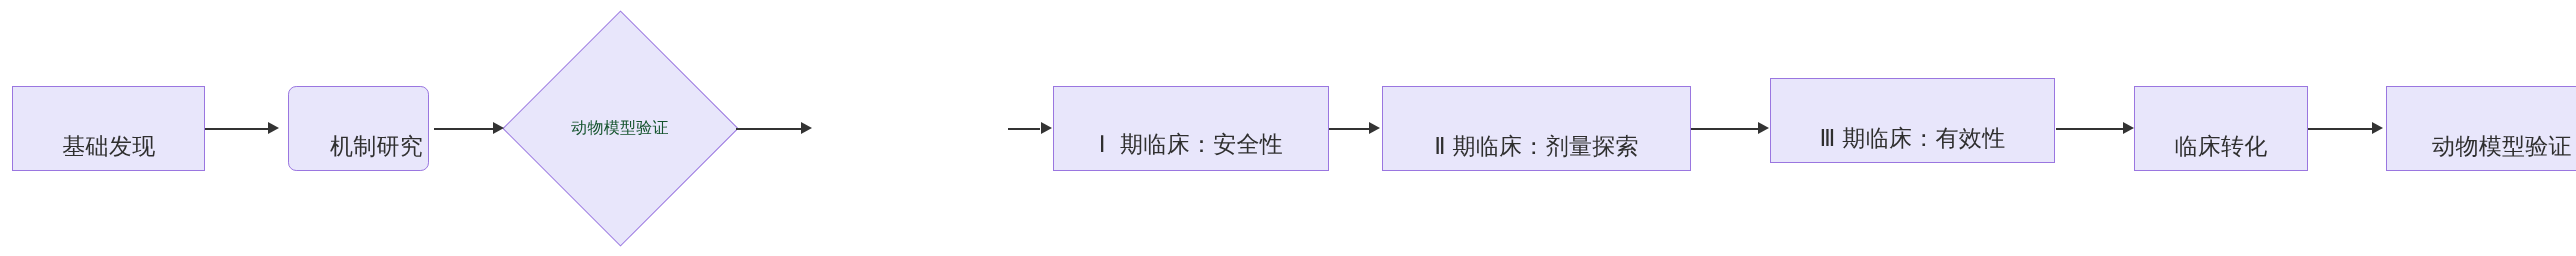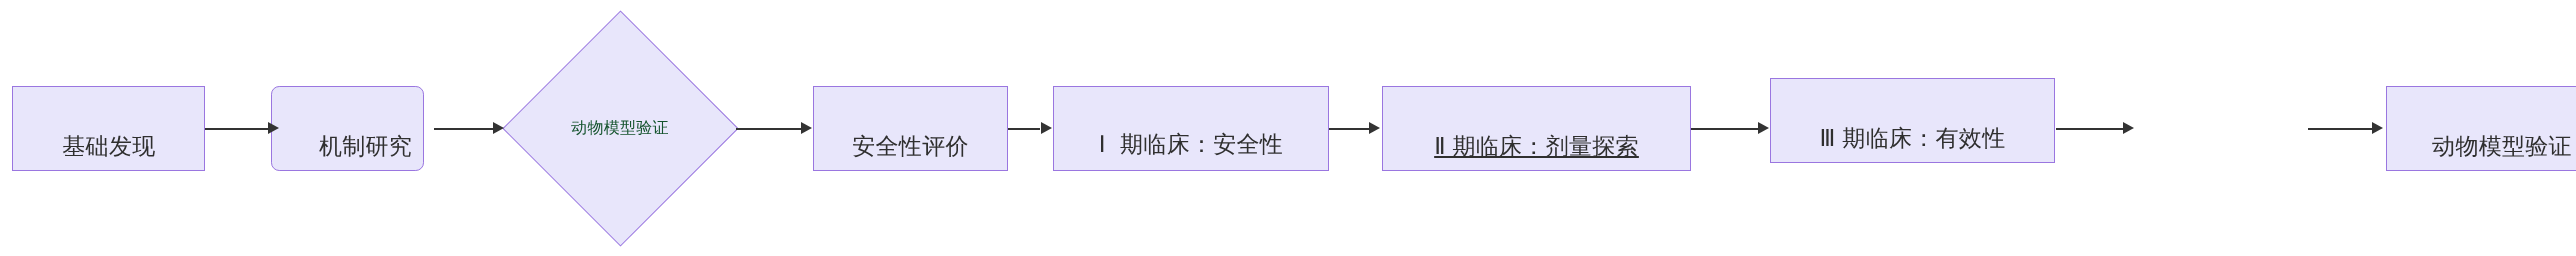--- a/index.html
+++ b/index.html
@@ -90,63 +90,63 @@
 
 <div id="flowchart">
 
   <div class="node rect" style="left:12.4px; top:86px; width:193px; height:85px;">
     <span class="node-label">基础发现</span>
   </div>
 
   <div class="edge" style="left:205px; top:128px; width:63px;"></div>
   <div class="edge-head" style="left:268px; top:122px;"></div>
 
-  <div class="node rounded" style="left:271px; top:86px; width:153px; height:85px;padding-left:36px;">
+  <div class="node rounded" style="left:288px; top:86px; width:141px; height:85px;padding-left:36px;">
     <span class="node-label">机制研究</span>
   </div>
 
   <div class="edge" style="left:434px; top:128px; width:59px;"></div>
   <div class="edge-head" style="left:493px; top:122px;"></div>
 
   <div class="node diamond" style="left:504px; top:10.3px; width:232px; height:236px;">
     <div class="diamond-shape"></div>
     <span class="diamond-label">动物模型验证</span>
   </div>
 
   <div class="edge" style="left:736px; top:128px; width:65px;"></div>
   <div class="edge-head" style="left:801px; top:122px;"></div>
 
-  <div class="node rect" style="left:813px; top:86px; width:195px; height:85px;">
-    <span class="node-label">安全性评价</span>
-  </div>
 
   <div class="edge" style="left:1008px; top:128px; width:32px;"></div>
   <div class="edge-head" style="left:1041px; top:122px;"></div>
 
   <div class="node rect" style="left:1053px; top:86px; width:276px; height:85px;font-family:Liberation Mono, monospace;">
     <span class="node-label">Ⅰ 期临床：安全性</span>
   </div>
 
   <div class="edge" style="left:1329px; top:128px; width:40px;"></div>
   <div class="edge-head" style="left:1369px; top:122px;"></div>
 
-  <div class="node rect" style="left:1382px; top:86px; width:309px; height:85px;text-decoration:underline;">
+  <div class="node rect" style="left:1382px; top:86px; width:309px; height:85px;">
     <span class="node-label">Ⅱ 期临床：剂量探索</span>
   </div>
 
   <div class="edge" style="left:1691px; top:128px; width:67px;"></div>
   <div class="edge-head" style="left:1758px; top:122px;"></div>
 
   <div class="node rect" style="left:1770px; top:78px; width:285px; height:85px;">
     <span class="node-label">Ⅲ 期临床：有效性</span>
   </div>
 
   <div class="edge" style="left:2056px; top:128px; width:67px;"></div>
   <div class="edge-head" style="left:2123px; top:122px;"></div>
 
+  <div class="node rect" style="left:2134px; top:86px; width:174px; height:85px;">
+    <span class="node-label">临床转化</span>
+  </div>
 
   <div class="edge" style="left:2308px; top:128px; width:64px;"></div>
   <div class="edge-head" style="left:2372px; top:122px;"></div>
 
   <div class="node rect" style="left:2386px; top:86px; width:232px; height:85px;">
     <span class="node-label">动物模型验证</span>
   </div>
 
 </div>
 

